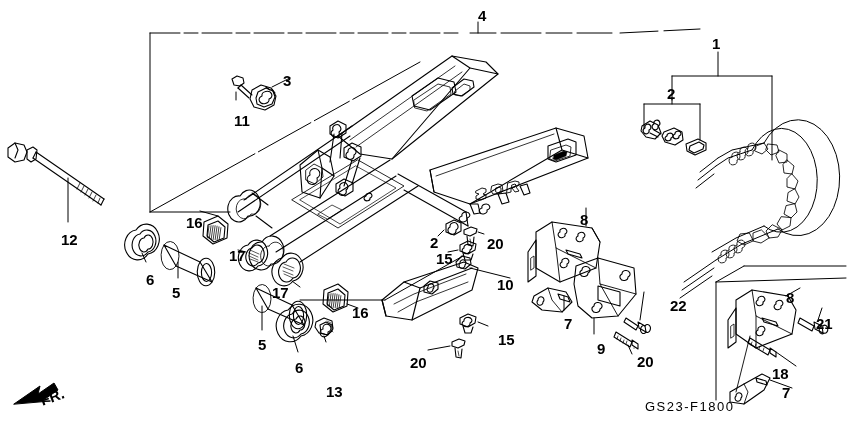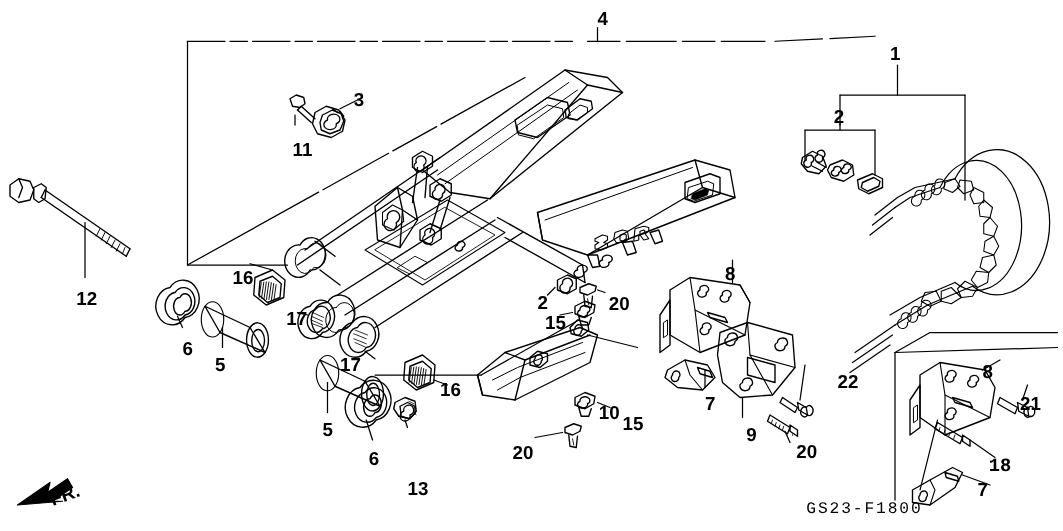--- a/index.html
+++ b/index.html
@@ -3,21 +3,21 @@
 <meta charset="utf-8">
 <style>
   html,body{margin:0;padding:0;background:#fff;}
   body{width:850px;height:425px;position:relative;overflow:hidden;
        font-family:"Liberation Sans",sans-serif;background:#fff;}
   #stage{position:absolute;inset:0;width:850px;height:425px;}
   svg{position:absolute;top:0;left:0;}
   .lbl{position:absolute;font-family:"Liberation Sans",sans-serif;
        font-weight:bold;font-size:15px;color:#000;line-height:1;
        white-space:nowrap;}
-  .code{position:absolute;font-family:Liberation Mono, monospace;
+  .code{position:absolute;font-family:Liberation Sans, sans-serif;
         font-size:13px;letter-spacing:1.5px;color:#000;white-space:nowrap;}
   .fr{position:absolute;font-family:"Liberation Sans",sans-serif;
       font-weight:bold;font-size:15px;color:#000;white-space:nowrap;
       transform:rotate(-20deg);}
 </style>
 </head>
 <body>
 
 <div id="stage">
 
@@ -432,29 +432,29 @@
 <div id="labels">
       <div class="lbl" style="left: 712px; top: 36px;">1</div>
       <div class="lbl" style="left: 667px; top: 86px;">2</div>
       <div class="lbl" style="left: 283px; top: 73px;">3</div>
       <div class="lbl" style="left: 478px; top: 8px;">4</div>
       <div class="lbl" style="left: 172px; top: 285px;">5</div>
       <div class="lbl" style="left: 146px; top: 272px;">6</div>
       <div class="lbl" style="left: 564px; top: 316px;">7</div>
       <div class="lbl" style="left: 580px; top: 212px;">8</div>
       <div class="lbl" style="left: 597px; top: 341px;">9</div>
-      <div class="lbl" style="left: 479px; top: 277px; margin-top: 46px;">10</div>
+      <div class="lbl" style="left: 497px; top: 277px;">10</div>
       <div class="lbl" style="left: 234px; top: 99px; margin-top: 14px;">11</div>
       <div class="lbl" style="left: 61px; top: 232px;">12</div>
       <div class="lbl" style="left: 326px; top: 348px; margin-top: 36px;">13</div>
       <div class="lbl" style="left: 430px; top: 235px;">2</div>
       <div class="lbl" style="left: 436px; top: 251px;">15</div>
       <div class="lbl" style="left: 186px; top: 215px;">16</div>
       <div class="lbl" style="left: 229px; top: 248px;">17</div>
-      <div class="lbl" style="left: 791px; top: 366px; font-family: Liberation Mono, monospace;">18</div>
+      <div class="lbl" style="left: 772px; top: 366px;">18</div>
       <div class="lbl" style="left: 637px; top: 354px;">20</div>
       <div class="lbl" style="left: 487px; top: 236px;">20</div>
       <div class="lbl" style="left: 816px; top: 316px;">21</div>
       <div class="lbl" style="left: 646px; top: 298px; margin-left: 24px;">22</div>
       <div class="lbl" style="left: 272px; top: 285px;">17</div>
       <div class="lbl" style="left: 352px; top: 305px;">16</div>
       <div class="lbl" style="left: 258px; top: 337px;">5</div>
       <div class="lbl" style="left: 295px; top: 360px;">6</div>
       <div class="lbl" style="left: 498px; top: 332px;">15</div>
       <div class="lbl" style="left: 410px; top: 355px;">20</div>

